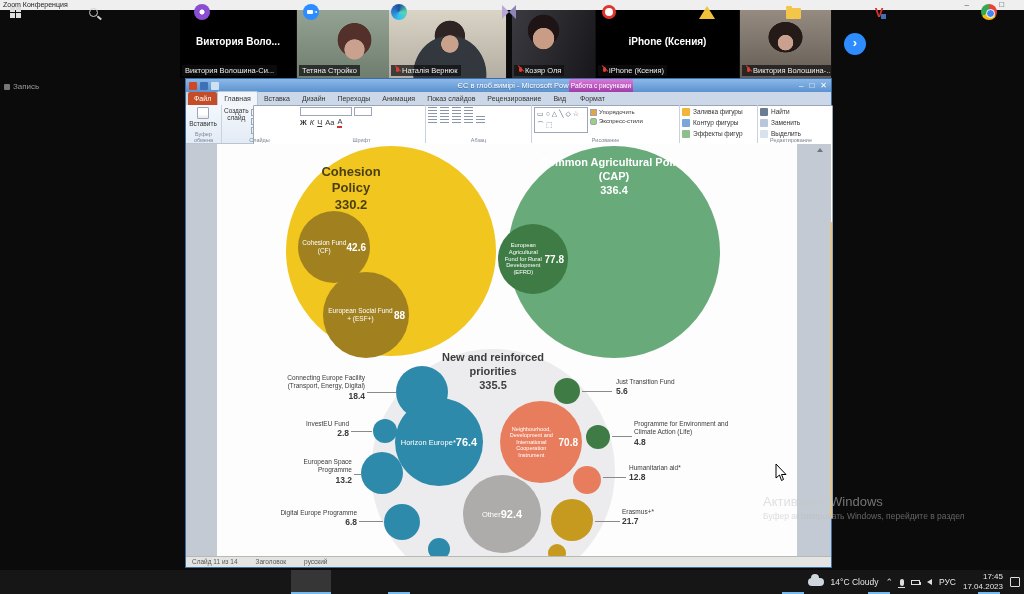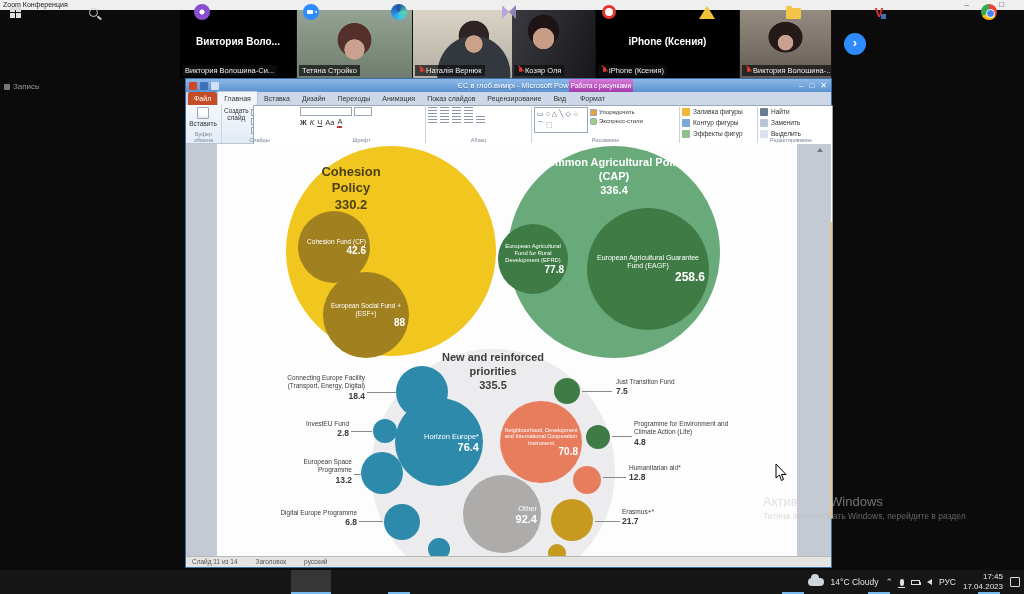--- a/index.html
+++ b/index.html
@@ -5,21 +5,21 @@
   *{margin:0;padding:0;box-sizing:border-box}
   html,body{width:1024px;height:594px;overflow:hidden;background:#000;font-family:"Liberation Sans",sans-serif}
   .screen{position:relative;width:1024px;height:594px;background:#0b0b0b;overflow:hidden}
 
   
   .osbar{position:absolute;left:0;top:0;width:1024px;height:10px;background:#efefef;color:#222;font-size:7px;line-height:10px;padding-left:3px}
   .osbar .wctl{position:absolute;top:0;right:6px;color:#444;font-size:8px;letter-spacing:14px}
 
   
   .tile{position:absolute;top:10px;height:68px;background:#000;border-right:1px solid #111;overflow:hidden}
-  .t1{left:180px;width:117px}.t2{left:297px;width:116px}.t3{left:413px;width:118px}
+  .t1{left:180px;width:117px}.t2{left:297px;width:116px}.t3{left:389px;width:118px}
   .t4{left:512px;width:84px}.t5{left:596px;width:144px}.t6{left:740px;width:92px}
   .tile .cname{position:absolute;width:100%;top:26px;text-align:center;color:#fff;font-weight:bold;font-size:10px}
   .tile .nlabel{position:absolute;left:2px;bottom:2px;background:rgba(15,15,15,.72);color:#eee;font-size:7.5px;line-height:9px;padding:1px 3px;display:flex;align-items:center;gap:2px;white-space:nowrap}
   .vid2{background:radial-gradient(circle at 50% 58%,#c9a18e 0 14%,rgba(0,0,0,0) 15%),radial-gradient(circle at 50% 44%,#53302a 0 24%,rgba(0,0,0,0) 25%),linear-gradient(#95a394,#6e7d6e)}
   .vid3{background:radial-gradient(circle at 52% 50%,#caa28b 0 12%,rgba(0,0,0,0) 13%),radial-gradient(ellipse at 52% 95%,#33383e 0 42%,rgba(0,0,0,0) 43%),radial-gradient(circle at 52% 38%,#2e2424 0 20%,rgba(0,0,0,0) 21%),linear-gradient(#d9d4c6,#b3aea1)}
   .vid4{background:radial-gradient(circle at 38% 42%,#c99d85 0 16%,rgba(0,0,0,0) 17%),radial-gradient(circle at 38% 30%,#1e1416 0 22%,rgba(0,0,0,0) 23%),linear-gradient(110deg,#3a3a40,#17171b)}
   .vid6{background:radial-gradient(circle at 50% 48%,#c9a18e 0 13%,rgba(0,0,0,0) 14%),radial-gradient(ellipse at 50% 40%,#241a18 0 26%,rgba(0,0,0,0) 27%),linear-gradient(#958b81,#645c54)}
   .micoff{width:6px;height:8px;display:inline-block;position:relative;flex:0 0 auto}
   .micoff::before{content:"";position:absolute;left:2px;top:0;width:3px;height:5px;border-radius:2px;background:#e03a2f}
   .micoff::after{content:"";position:absolute;left:0;top:1px;width:8px;height:1px;background:#e03a2f;transform:rotate(45deg)}
@@ -67,21 +67,21 @@
   .vcol{display:flex;flex-direction:column;justify-content:flex-start;gap:1px}
 
   
   .slidearea{position:absolute;left:0;top:65px;width:100%;height:414px;background:#c3cad3}
   .slide{position:absolute;left:31px;top:0;width:580px;height:414px;background:#fdfdfd;overflow:hidden}
   .scrollarrow{position:absolute;right:8px;top:4px;width:0;height:0;border-left:3px solid transparent;border-right:3px solid transparent;border-bottom:4px solid #6a7686}
   .pstatus{position:absolute;left:0;bottom:0;width:100%;height:11px;background:#e4e4e2;border-top:1px solid #b9b9b4;color:#555;font-size:6.5px;line-height:10px;display:flex;gap:18px;padding-left:6px}
 
   
   .bub{position:absolute;border-radius:50%}
-  .ctext{display:flex;flex-direction:column;align-items:flex-end;justify-content:center;text-align:center;color:#fff;width:100%;height:100%;padding:4px}
+  .ctext{display:flex;flex-direction:row;align-items:center;justify-content:center;text-align:center;color:#fff;width:100%;height:100%;padding:4px}
   .ctext .l{line-height:1.2}
   .ctext .v{font-weight:bold}
   .c-yellow{left:69px;top:2px;width:210px;height:210px;background:#f1c61e}
   .c-erdf{left:148px;top:32px;width:136px;height:136px;background:#a1801f}
   .c-cf{left:81px;top:67px;width:72px;height:72px;background:#a1801f}
   .c-esf{left:106px;top:128px;width:86px;height:86px;background:#a1801f}
   .c-cap{left:291px;top:2px;width:212px;height:212px;background:#68aa7a}
   .c-eafrd{left:281px;top:80px;width:70px;height:70px;background:#3e7b45}
   .c-eagf{left:370px;top:64px;width:122px;height:122px;background:#3e7b45}
   .c-back{left:154px;top:205px;width:244px;height:244px;background:#ececee}
@@ -404,26 +404,20 @@
               <span class="v">88</span>
             </div>
         </div>
 
         <div class="bub c-eafrd">
           <div class="ctext f6">
               <span class="l">European Agricultural Fund for Rural Development (EFRD)</span>
               <span class="v">77.8</span>
             </div>
         </div>
-        <div class="bub c-eagf">
-          <div class="ctext f7">
-              <span class="l">European Agricultural Guarantee Fund (EAGF)</span>
-              <span class="v">258.6</span>
-            </div>
-        </div>
 
         <div class="bub c-horizon">
           <div class="ctext f75">
               <span class="l">Horizon Europe*</span>
               <span class="v">76.4</span>
             </div>
         </div>
         <div class="bub c-ndici">
           <div class="ctext f55">
               <span class="l">Neighbourhood, Development and International Cooperation Instrument</span>
@@ -467,21 +461,21 @@
         <div class="slabel ralign sl-space">
           <div>European Space Programme</div>
           <div class="v">13.2</div>
         </div>
         <div class="slabel ralign sl-digital">
           <div>Digital Europe Programme</div>
           <div class="v">6.8</div>
         </div>
         <div class="slabel sl-jtf">
           <div>Just Transition Fund</div>
-          <div class="v">7.5</div>
+          <div class="v">5.6</div>
         </div>
         <div class="slabel sl-life">
           <div>Programme for Environment and Climate Action (Life)</div>
           <div class="v">4.8</div>
         </div>
         <div class="slabel sl-hum">
           <div>Humanitarian aid*</div>
           <div class="v">12.8</div>
         </div>
         <div class="slabel sl-erasmus">
@@ -493,21 +487,21 @@
 
     <div class="pstatus">
       <span>Слайд 11 из 14</span>
       <span>Заголовок</span>
       <span>русский</span>
     </div>
   </div>
 
   <div class="wmark">
     <div class="l1">Активация Windows</div>
-    <div class="l2">Тетяна активировать Windows, перейдите в раздел</div>
+    <div class="l2">Буфер активировать Windows, перейдите в раздел</div>
   </div>
 
   <svg class="cursor" viewBox="0 0 12 18">
     <polygon points="1,0 1,14 4.5,11 6.5,16.5 8.5,15.5 6.5,10.5 11,10.5" fill="#fff" stroke="#000" stroke-width="1"></polygon>
   </svg>
 
   <div class="taskbar"></div>
   <div class="activeplate"></div>
   <div class="tbico" style="left:6px">
       <span class="winlogo">

